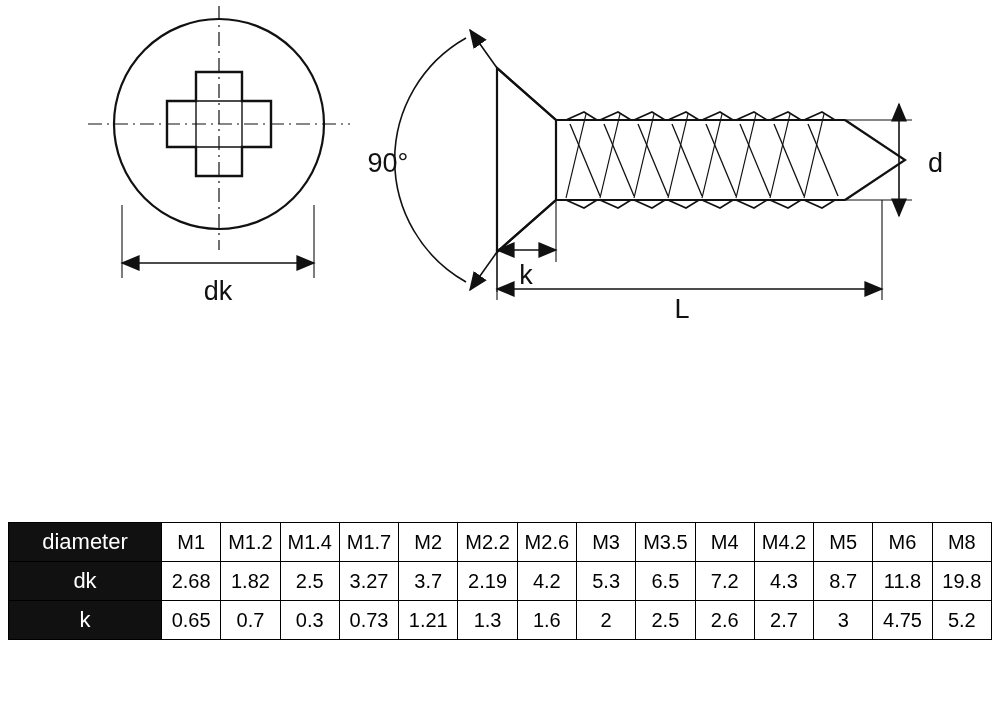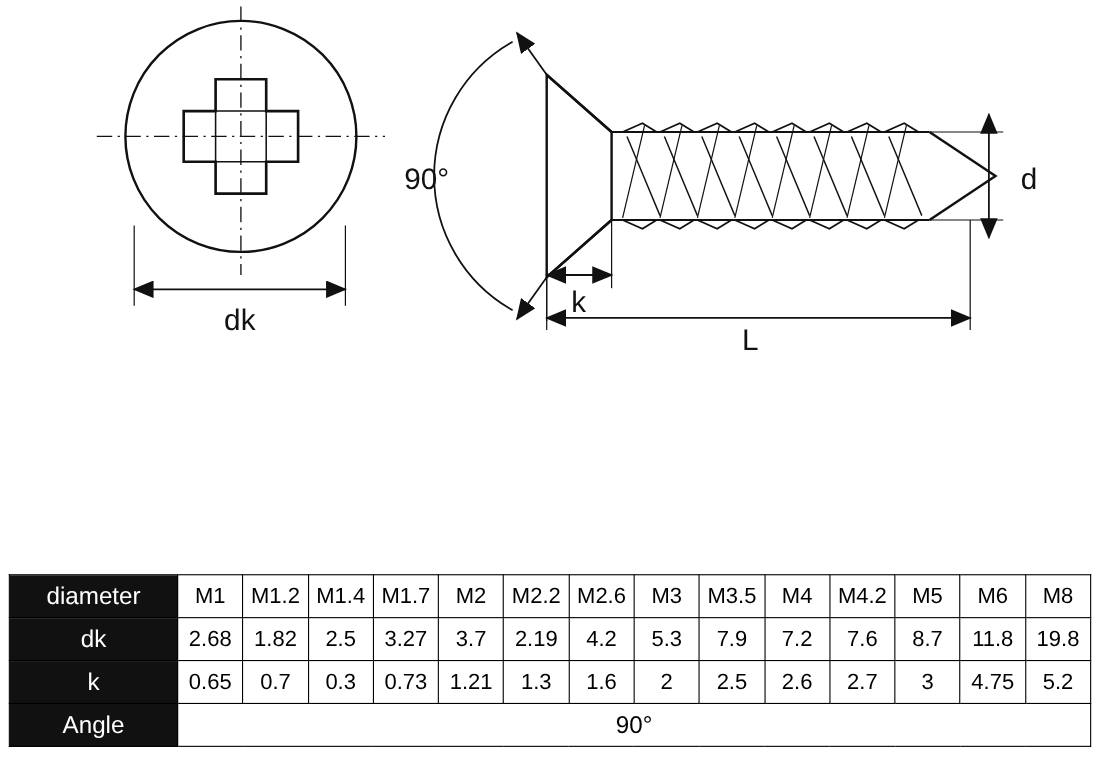--- a/index.html
+++ b/index.html
@@ -193,23 +193,23 @@
       <tr>
         <td class="rowhead">dk</td>
         <td>2.68</td>
         <td>1.82</td>
         <td>2.5</td>
         <td>3.27</td>
         <td>3.7</td>
         <td>2.19</td>
         <td>4.2</td>
         <td>5.3</td>
-        <td>7.9</td>
+        <td>6.5</td>
         <td>7.2</td>
-        <td>7.6</td>
+        <td>4.3</td>
         <td>8.7</td>
         <td>11.8</td>
         <td>19.8</td>
       </tr>
       <tr>
         <td class="rowhead">k</td>
         <td>0.65</td>
         <td>0.7</td>
         <td>0.3</td>
         <td>0.73</td>
@@ -217,18 +217,14 @@
         <td>1.3</td>
         <td>1.6</td>
         <td>2</td>
         <td>2.5</td>
         <td>2.6</td>
         <td>2.7</td>
         <td>3</td>
         <td>4.75</td>
         <td>5.2</td>
       </tr>
-      <tr class="angle-row">
-        <td class="rowhead">Angle</td>
-        <td class="angle-val" colspan="14">90°</td>
-      </tr>
     </tbody>
 </table>
 
 </body></html>

